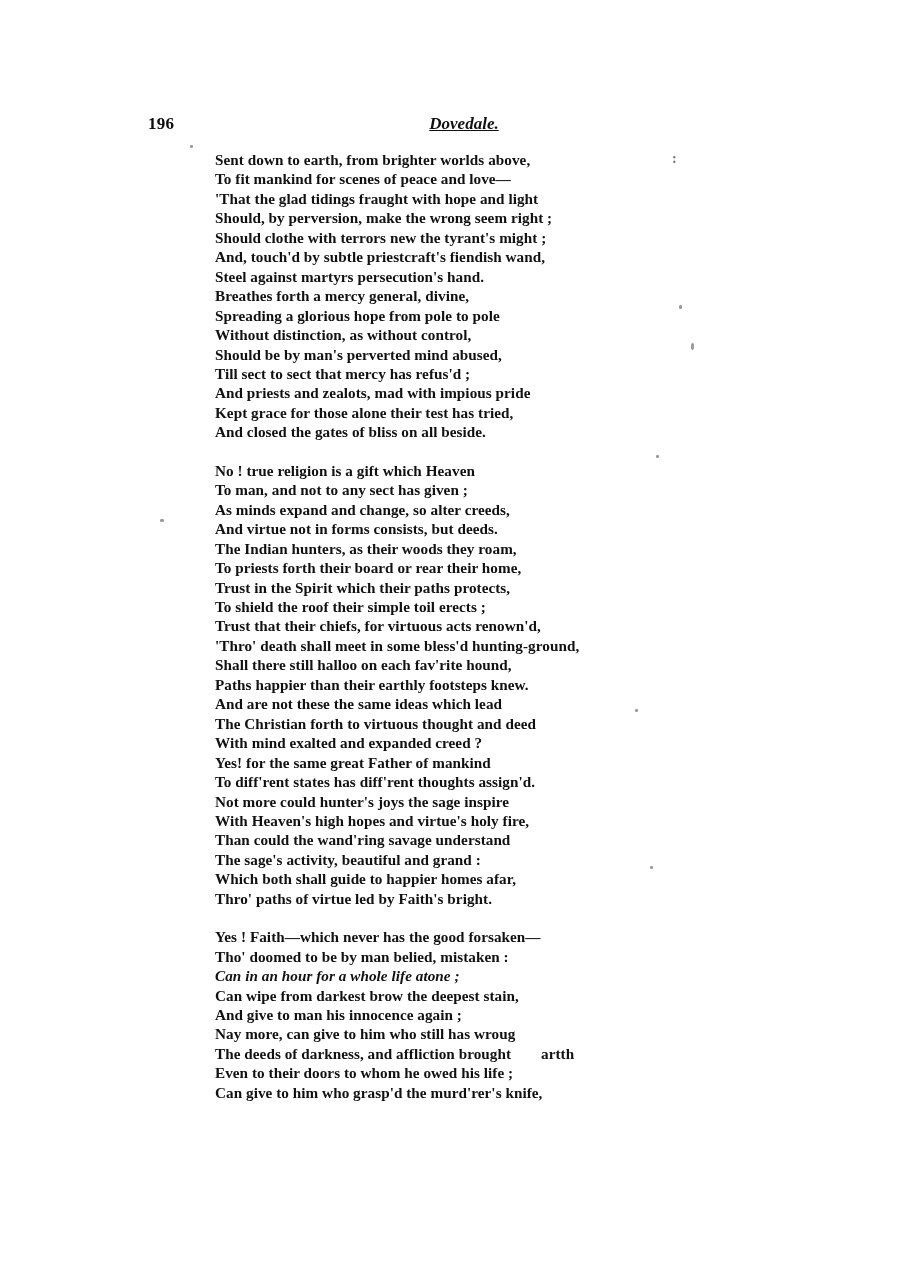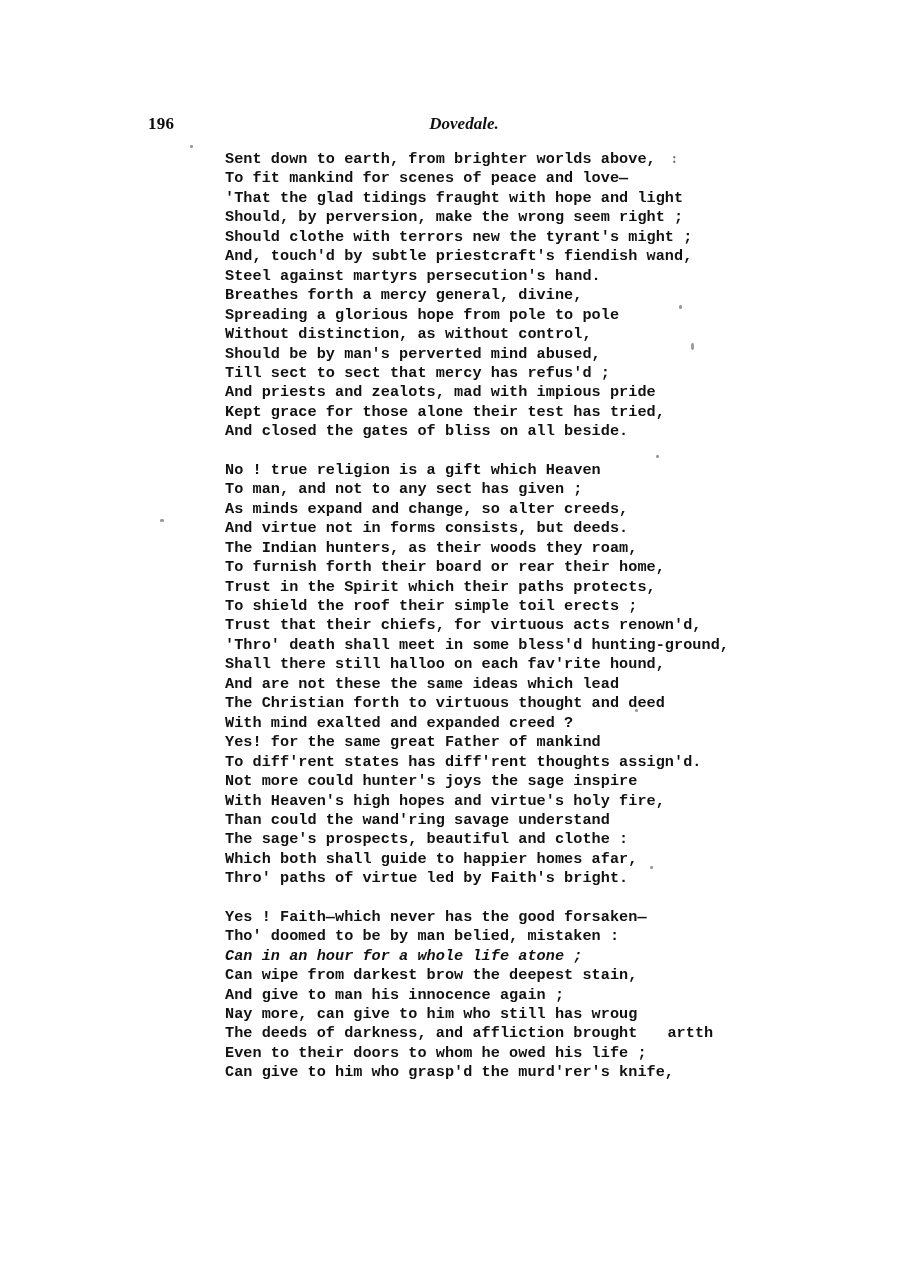--- a/index.html
+++ b/index.html
@@ -42,32 +42,32 @@
     left: 0;
     top: 0;
     width: 908px;
     text-align: center;
     padding-left: 20px;
     box-sizing: border-box;
     font-size: 17px;
     font-style: italic;
     font-weight: bold;
     color: #101010;
+    text-decoration: underline;
   }
 
   
   .poem {
     position: absolute;
     left: 211px;
     top: 150px;
     width: 640px;
   }
   .stanza {
-    margin: 0 0 19px 14px;
-    font-family: Liberation Mono, monospace;
+    margin: 0 0 19px 4px;
   }
   .stanza:last-child { margin-bottom: 0; }
 
   .line {
     font-size: 15.2px;
     line-height: 19.45px;
     font-weight: bold;
     white-space: pre;
     color: #111111;
     letter-spacing: 0.05px;
@@ -125,35 +125,36 @@
         <div class="line">And priests and zealots, mad with impious pride</div>
         <div class="line">Kept grace for those alone their test has tried,</div>
         <div class="line">And closed the gates of bliss on all beside.</div>
       </div>
       <div class="stanza">
         <div class="line">No ! true religion is a gift which Heaven</div>
         <div class="line">To man, and not to any sect has given ;</div>
         <div class="line">As minds expand and change, so alter creeds,</div>
         <div class="line">And virtue not in forms consists, but deeds.</div>
         <div class="line">The Indian hunters, as their woods they roam,</div>
-        <div class="line">To furnish forth their board or rear their home,</div>
+        <div class="line">To priests forth their board or rear their home,</div>
         <div class="line">Trust in the Spirit which their paths protects,</div>
         <div class="line">To shield the roof their simple toil erects ;</div>
         <div class="line">Trust that their chiefs, for virtuous acts renown'd,</div>
         <div class="line">'Thro' death shall meet in some bless'd hunting-ground,</div>
         <div class="line">Shall there still halloo on each fav'rite hound,</div>
+        <div class="line">Paths happier than their earthly footsteps knew.</div>
         <div class="line">And are not these the same ideas which lead</div>
         <div class="line">The Christian forth to virtuous thought and deed</div>
         <div class="line">With mind exalted and expanded creed ?</div>
         <div class="line">Yes! for the same great Father of mankind</div>
         <div class="line">To diff'rent states has diff'rent thoughts assign'd.</div>
         <div class="line">Not more could hunter's joys the sage inspire</div>
         <div class="line">With Heaven's high hopes and virtue's holy fire,</div>
         <div class="line">Than could the wand'ring savage understand</div>
-        <div class="line">The sage's prospects, beautiful and clothe :</div>
+        <div class="line">The sage's activity, beautiful and grand :</div>
         <div class="line">Which both shall guide to happier homes afar,</div>
         <div class="line">Thro' paths of virtue led by Faith's bright.</div>
       </div>
       <div class="stanza">
         <div class="line">Yes ! Faith—which never has the good forsaken—</div>
         <div class="line">Tho' doomed to be by man belied, mistaken :</div>
         <div class="line slant">Can in an hour for a whole life atone ;</div>
         <div class="line">Can wipe from darkest brow the deepest stain,</div>
         <div class="line">And give to man his innocence again ;</div>
         <div class="line">Nay more, can give to him who still has wroug</div>

